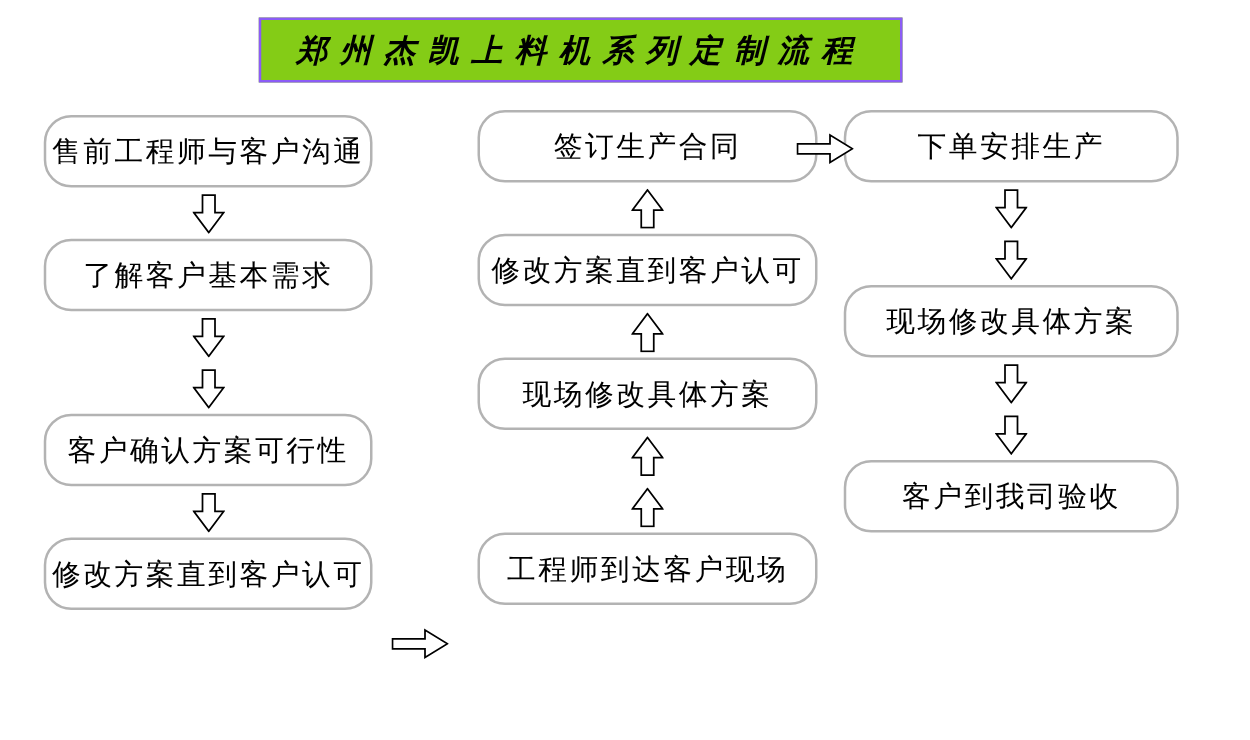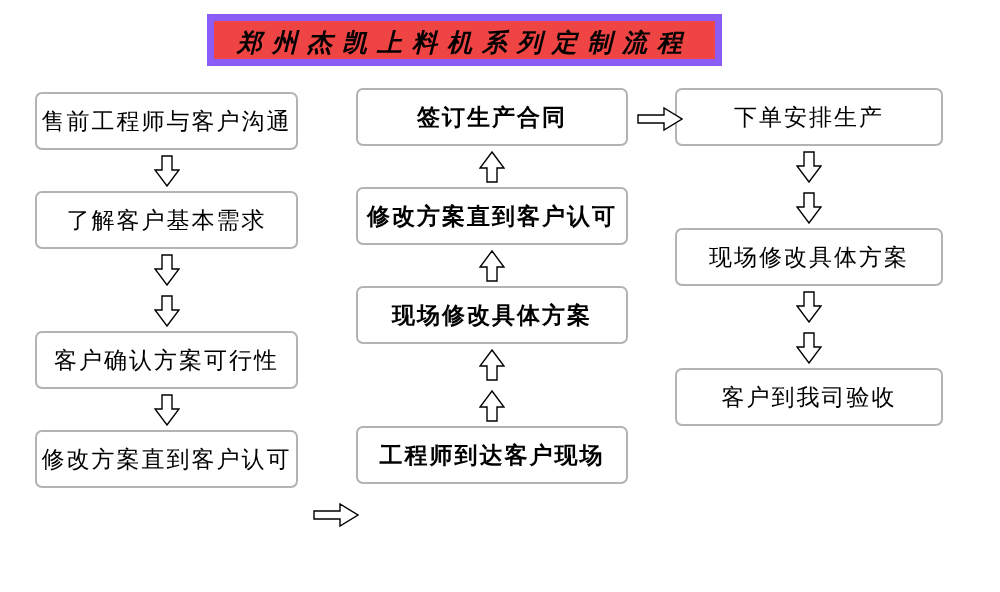--- a/index.html
+++ b/index.html
@@ -9,45 +9,45 @@
     height: 592px;
     background: #ffffff;
     font-family: "Liberation Serif", "DejaVu Serif", serif;
     color: #000000;
     overflow: hidden;
   }
   .title-box {
     position: absolute;
     left: 207px; top: 14px;
     width: 515px; height: 52px;
-    border: 7px solid #8b5cf6;
-    background: #ef4444;
-    display: flex; align-items: flex-end; justify-content: center;
+    border: 2px solid #8b5cf6;
+    background: #84cc16;
+    display: flex; align-items: center; justify-content: center;
     box-sizing: border-box;
   }
   .title-text {
     font-size: 25px;
     font-weight: bold;
     letter-spacing: 10px;
     font-style: italic;
     white-space: nowrap;
   }
   .col {
     position: absolute;
     display: flex;
     flex-direction: column;
   }
   .col-left  { left: 35px;  top: 92px; width: 263px; }
-  .col-mid   { left: 356px; top: 88px; width: 272px; font-weight: bold; }
+  .col-mid   { left: 382px; top: 88px; width: 272px; }
   .col-right { left: 675px; top: 88px; width: 268px; }
   .node {
     height: 58px;
     box-sizing: border-box;
     border: 2px solid #b3b3b3;
-    border-radius: 7px;
+    border-radius: 22px;
     background: #ffffff;
     display: flex; align-items: center; justify-content: center;
     font-size: 23px;
     letter-spacing: 2px;
     white-space: nowrap;
   }
   .gap {
     height: 41px;
     display: flex; align-items: center; justify-content: center;
   }

